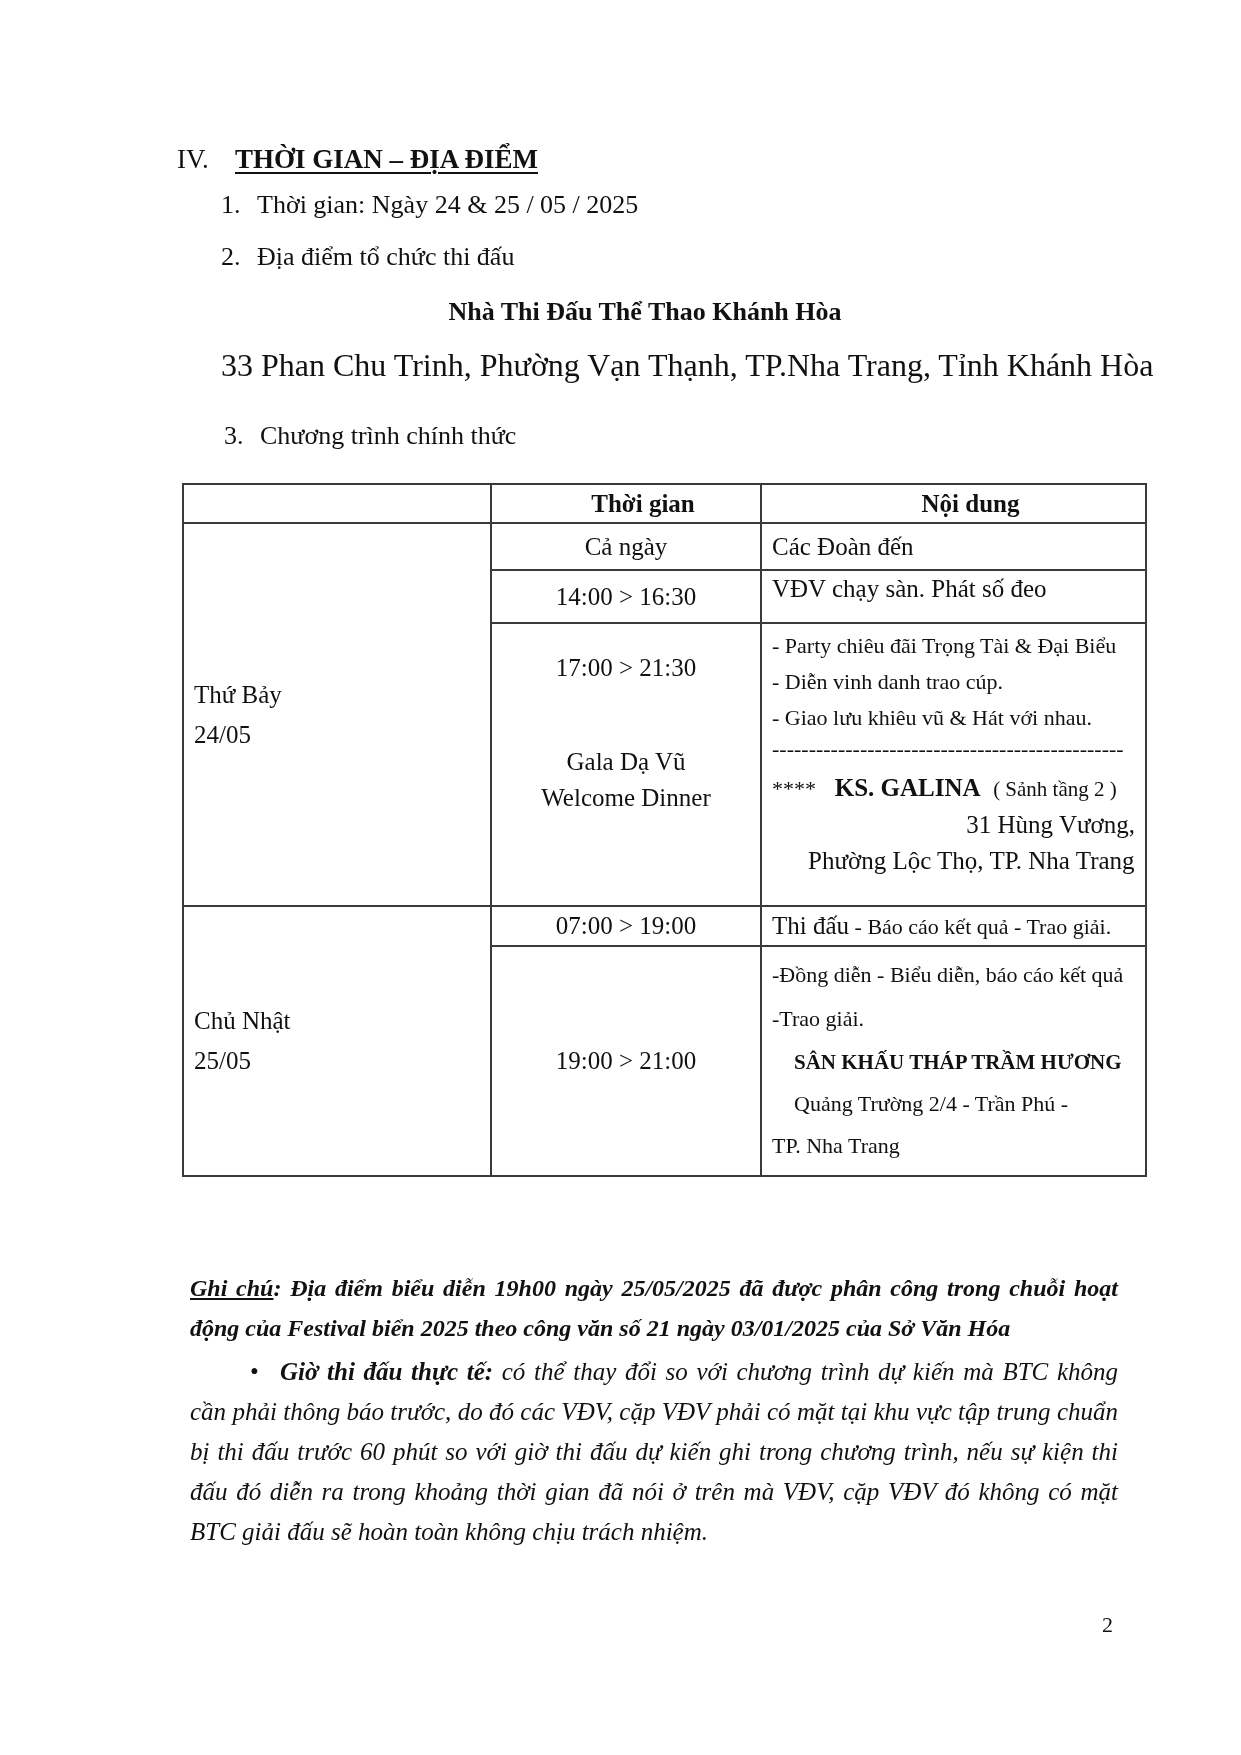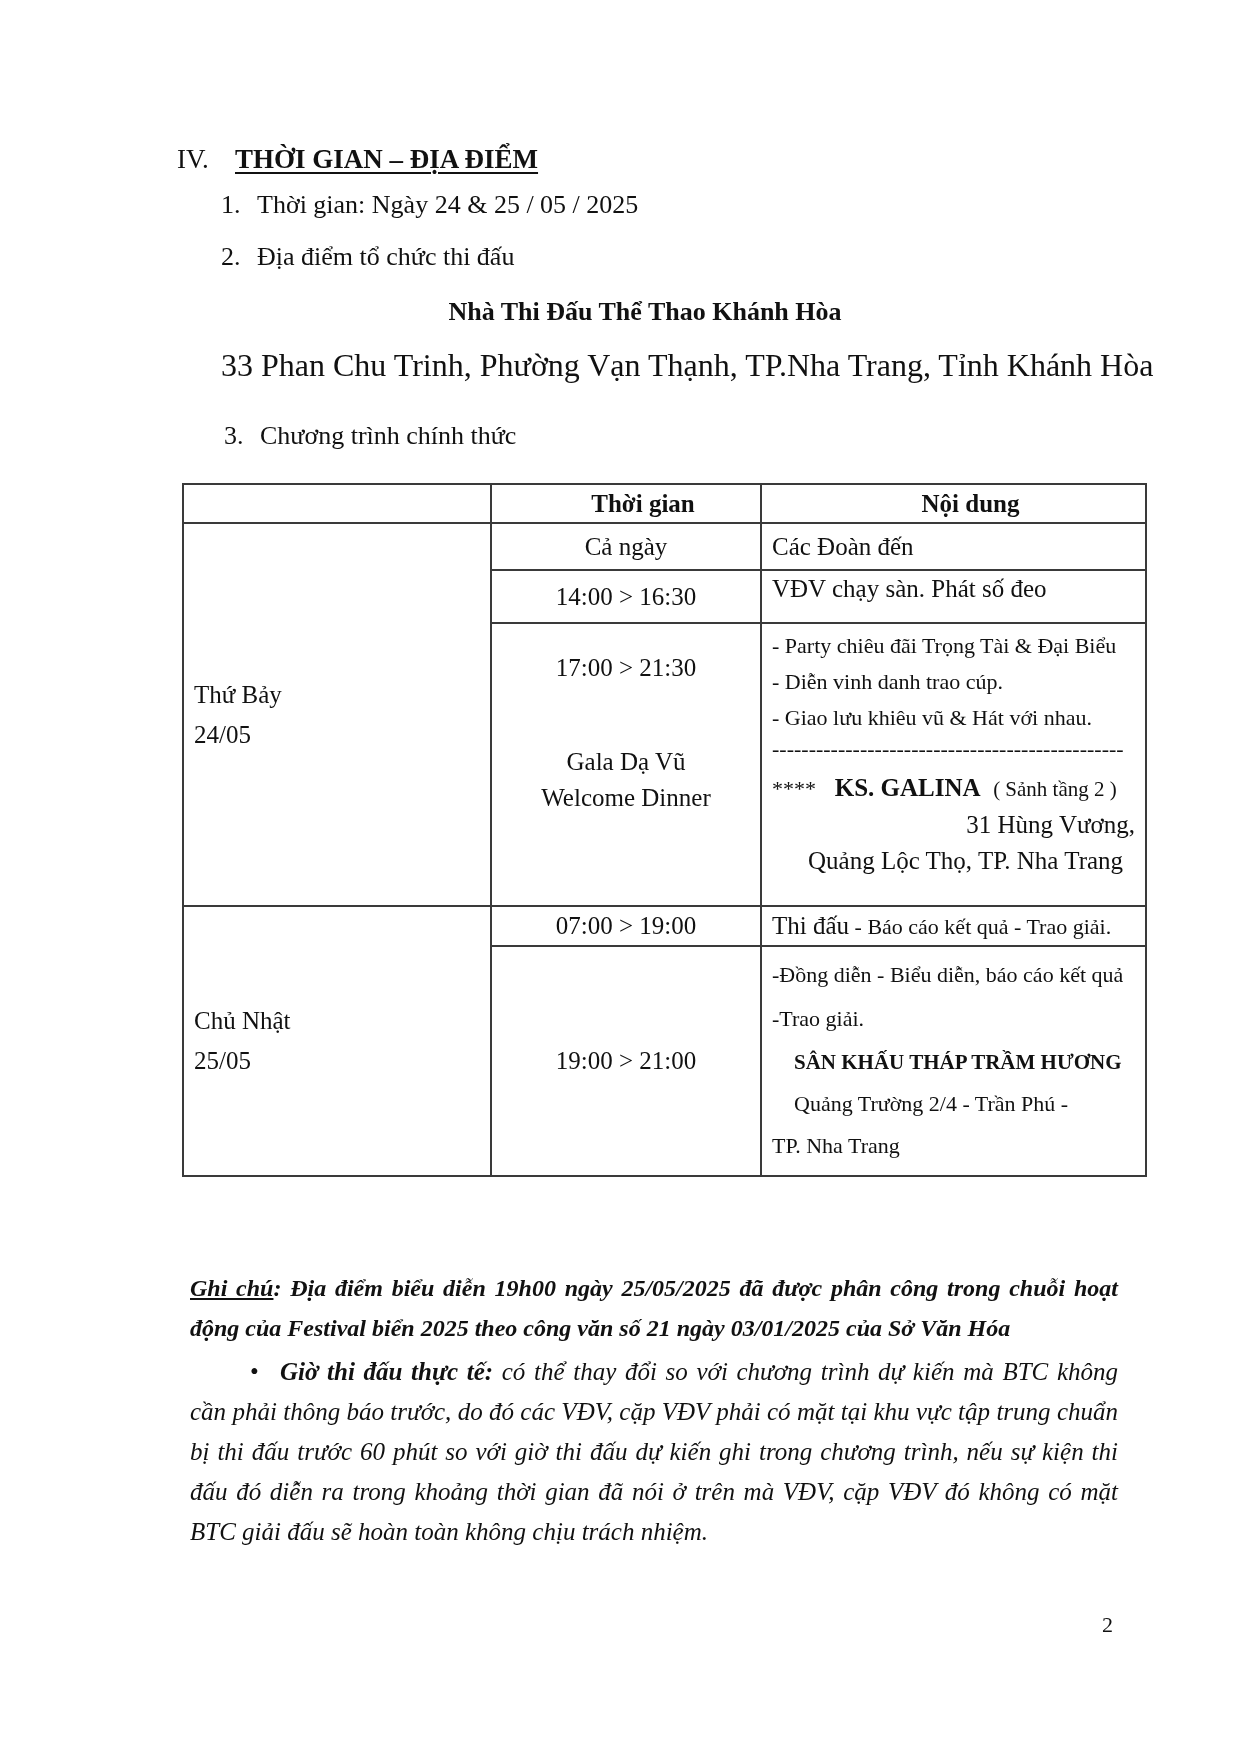--- a/index.html
+++ b/index.html
@@ -86,21 +86,21 @@
       <div class="small">- Party chiêu đãi Trọng Tài  &amp; Đại Biểu</div>
       <div class="small">- Diễn vinh danh trao cúp.</div>
       <div class="small">- Giao lưu khiêu vũ &amp; Hát với nhau.</div>
       <div class="dash">------------------------------------------------</div>
       <div style="margin-top:8px; line-height:36px;">
         <span style="font-size:22px;">****</span>&nbsp;&nbsp;
         <span class="bold">KS. GALINA</span>&nbsp;
         <span style="font-size:21px;">( Sảnh tầng 2 )</span>
       </div>
       <div class="center" style="line-height:36px;">31 Hùng Vương,</div>
-      <div style="line-height:36px; padding-left:36px;">Quảng Lộc Thọ, TP. Nha Trang</div>
+      <div style="line-height:36px; padding-left:36px;">Phường Lộc Thọ, TP. Nha Trang</div>
     </td>
   </tr>
   <tr style="height:40px;">
     <td class="c1 day" rowspan="2">
       <div>Chủ Nhật</div>
       <div>25/05</div>
     </td>
     <td class="c2">07:00  &gt;  19:00</td>
     <td class="content-left">
       <span>Thi đấu</span><span style="font-size:22px;"> - Báo cáo kết quả  - Trao  giải.</span>

